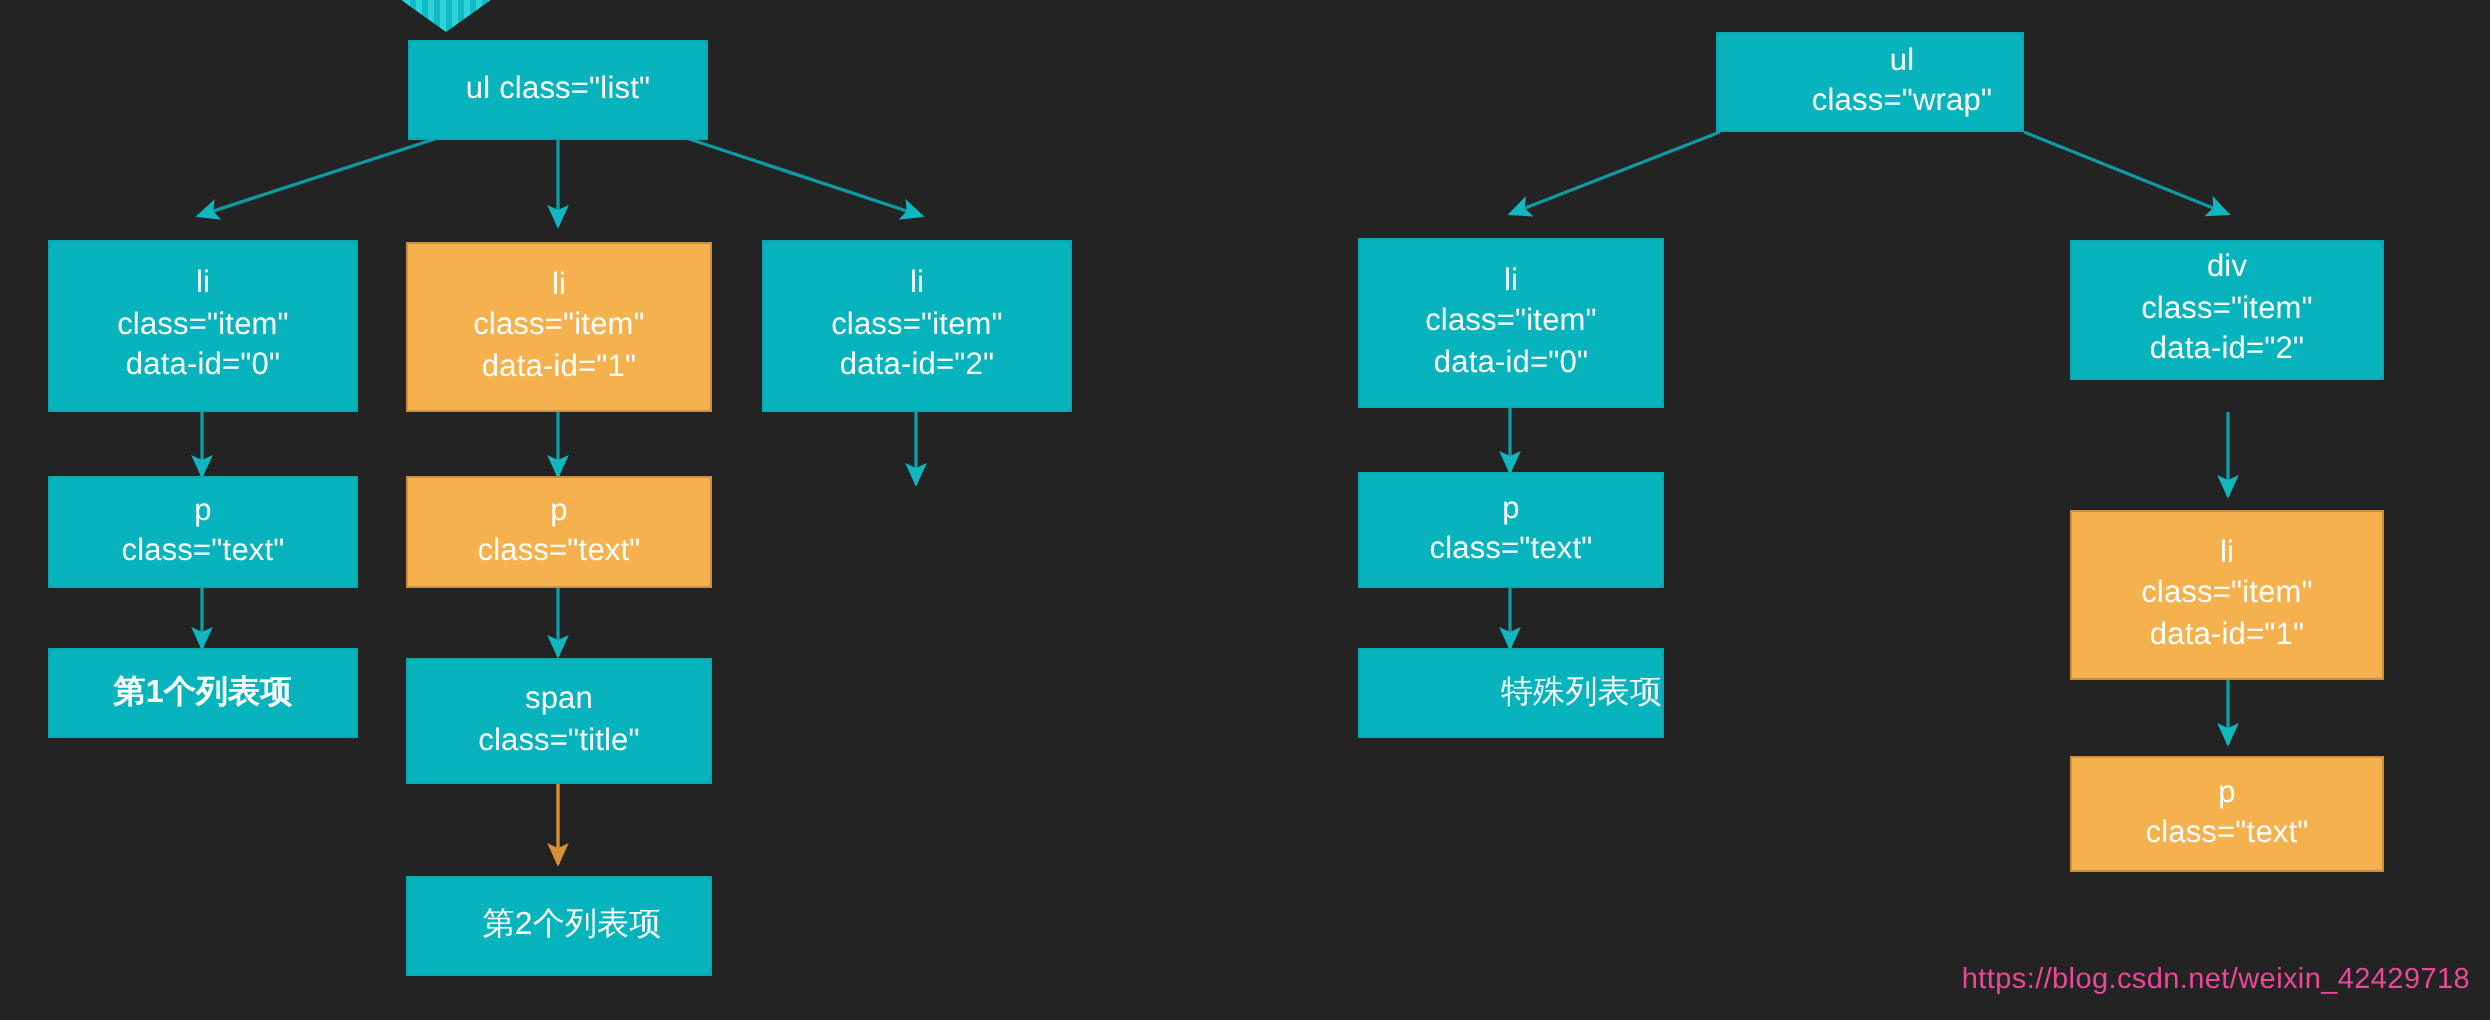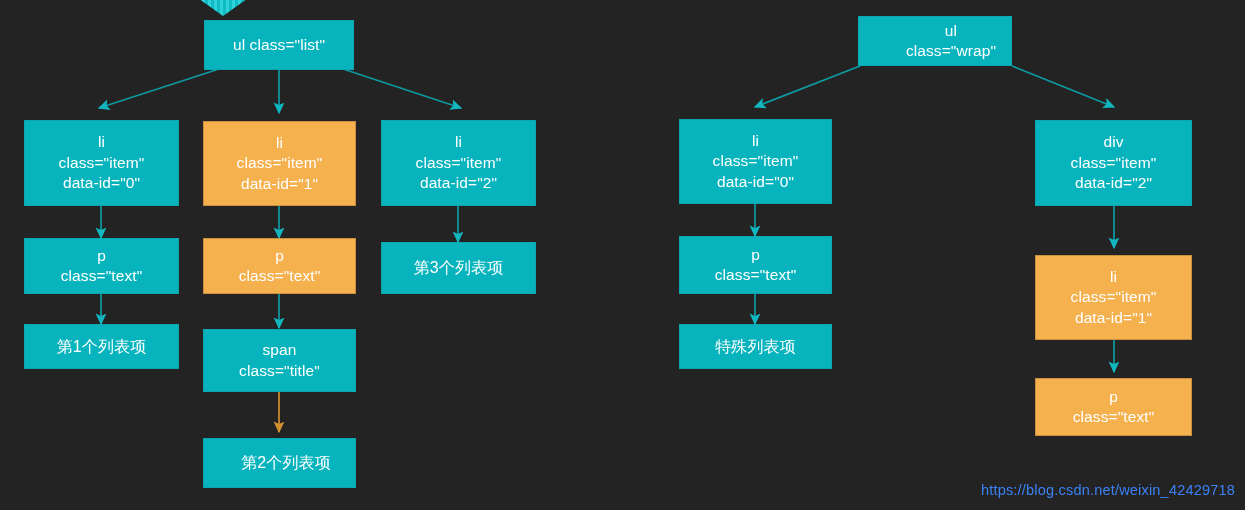--- a/index.html
+++ b/index.html
@@ -46,21 +46,21 @@
     width: 1245px;
     height: 510px;
     overflow: visible;
     pointer-events: none;
   }
 
   .watermark {
     position: absolute;
     right: 10px;
     bottom: 12px;
-    color: #3b82f6;
+    color: #ec4899;
     font-size: 14.5px;
     letter-spacing: 0.2px;
     font-family: "Liberation Sans", "DejaVu Sans", sans-serif;
   }
 
   
   .top-stub {
     position: absolute;
     left: 181px;
     top: -14px;
@@ -152,25 +152,22 @@
   <div class="node teal" style="left:24px; top:238px; width:155px; height:56px;">
     <span class="ln">p</span>
     <span class="ln">class="text"</span>
   </div>
 
   <div class="node orange" style="left:203px; top:238px; width:153px; height:56px;">
     <span class="ln">p</span>
     <span class="ln">class="text"</span>
   </div>
 
-  <div class="node teal cjk" style="left:381px; top:242px; width:155px; height:52px;">
-    <span class="ln">第3个列表项</span>
-  </div>
-
-  <div class="node teal cjk" style="left:24px; top:324px; width:155px; height:45px;">
+
+  <div class="node teal cjk" style="left:24px; top:324px; width:155px; height:45px;font-weight:bold;">
     <span class="ln">第1个列表项</span>
   </div>
 
   <div class="node teal" style="left:203px; top:329px; width:153px; height:63px;">
     <span class="ln">span</span>
     <span class="ln">class="title"</span>
   </div>
 
   <div class="node teal cjk" style="left:203px; top:438px; width:153px; height:50px;padding-left:13px;">
     <span class="ln">第2个列表项</span>
@@ -185,25 +182,25 @@
     <span class="ln">li</span>
     <span class="ln">class="item"</span>
     <span class="ln">data-id="0"</span>
   </div>
 
   <div class="node teal" style="left:679px; top:236px; width:153px; height:58px;">
     <span class="ln">p</span>
     <span class="ln">class="text"</span>
   </div>
 
-  <div class="node teal cjk" style="left:679px; top:324px; width:153px; height:45px;">
+  <div class="node teal cjk" style="left:679px; top:324px; width:153px; height:45px;align-items:flex-end;">
     <span class="ln">特殊列表项</span>
   </div>
 
-  <div class="node teal" style="left:1035px; top:120px; width:157px; height:86px;">
+  <div class="node teal" style="left:1035px; top:120px; width:157px; height:70px;">
     <span class="ln">div</span>
     <span class="ln">class="item"</span>
     <span class="ln">data-id="2"</span>
   </div>
 
   <div class="node orange" style="left:1035px; top:255px; width:157px; height:85px;">
     <span class="ln">li</span>
     <span class="ln">class="item"</span>
     <span class="ln">data-id="1"</span>
   </div>

